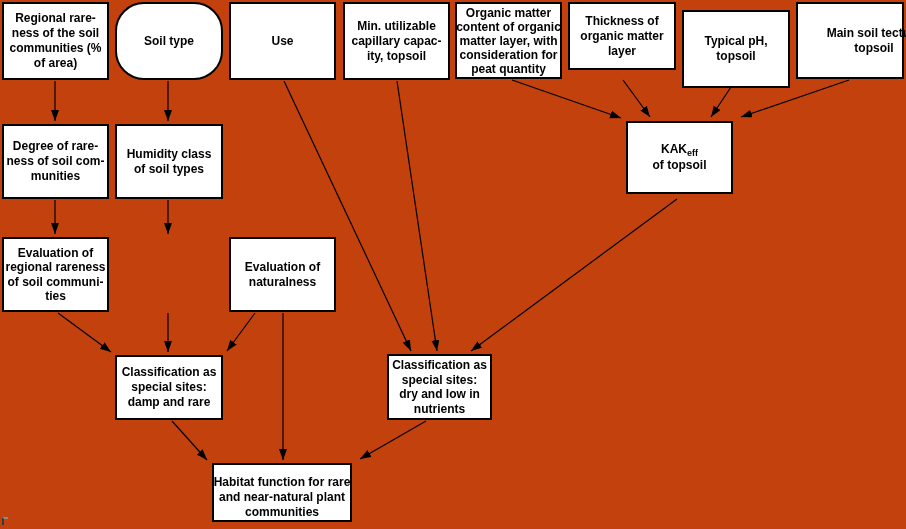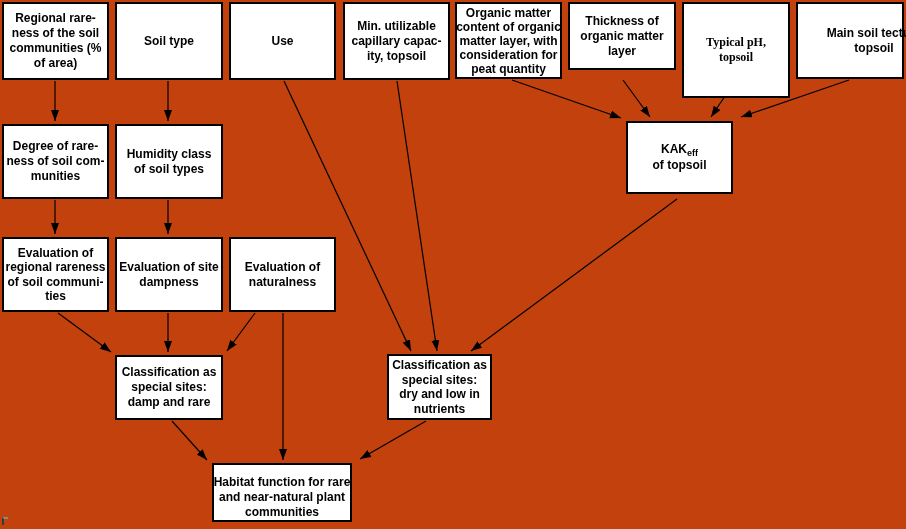--- a/index.html
+++ b/index.html
@@ -82,21 +82,21 @@
     </g>
   </svg>
 
   <div class="node" style="left:2px; top:2px; width:107px; height:78px;">
     <span class="lbl">Regional rare-
 ness of the soil
 communities (%
 of area)</span>
   </div>
 
-  <div class="node" style="left:115px; top:2px; width:108px; height:78px;">
+  <div class="node" style="left:115px; top:2px; width:108px; height:78px;border-radius:29px;">
     <span class="lbl">Soil type</span>
   </div>
 
   <div class="node" style="left:229px; top:2px; width:107px; height:78px;">
     <span class="lbl">Use</span>
   </div>
 
   <div class="node" style="left:343px; top:2px; width:107px; height:78px;">
     <span class="lbl">Min. utilizable
 capillary capac-
@@ -110,21 +110,21 @@
 consideration for
 peat quantity</span>
   </div>
 
   <div class="node" style="left:568px; top:2px; width:108px; height:68px;">
     <span class="lbl">Thickness of
 organic matter
 layer</span>
   </div>
 
-  <div class="node" style="left:682px; top:2px; width:108px; height:96px;font-family:Liberation Serif, serif;">
+  <div class="node" style="left:682px; top:10px; width:108px; height:78px;">
     <span class="lbl">Typical pH,
 topsoil</span>
   </div>
 
   <div class="node" style="left:796px; top:2px; width:108px; height:77px;padding-left:48px;">
     <span class="lbl">Main soil tecture
 topsoil</span>
   </div>
 
   <div class="node" style="left:2px; top:124px; width:107px; height:75px;">
@@ -143,24 +143,20 @@
     <div>of topsoil</div>
   </div>
 
   <div class="node" style="left:2px; top:237px; width:107px; height:75px; line-height:14.5px;">
     <span class="lbl">Evaluation of
 regional rareness
 of soil communi-
 ties</span>
   </div>
 
-  <div class="node" style="left:115px; top:237px; width:108px; height:75px;">
-    <span class="lbl">Evaluation of site
-dampness</span>
-  </div>
 
   <div class="node" style="left:229px; top:237px; width:107px; height:75px;">
     <span class="lbl">Evaluation of
 naturalness</span>
   </div>
 
   <div class="node" style="left:115px; top:355px; width:108px; height:65px;">
     <span class="lbl">Classification as
 special sites:
 damp and rare</span>

